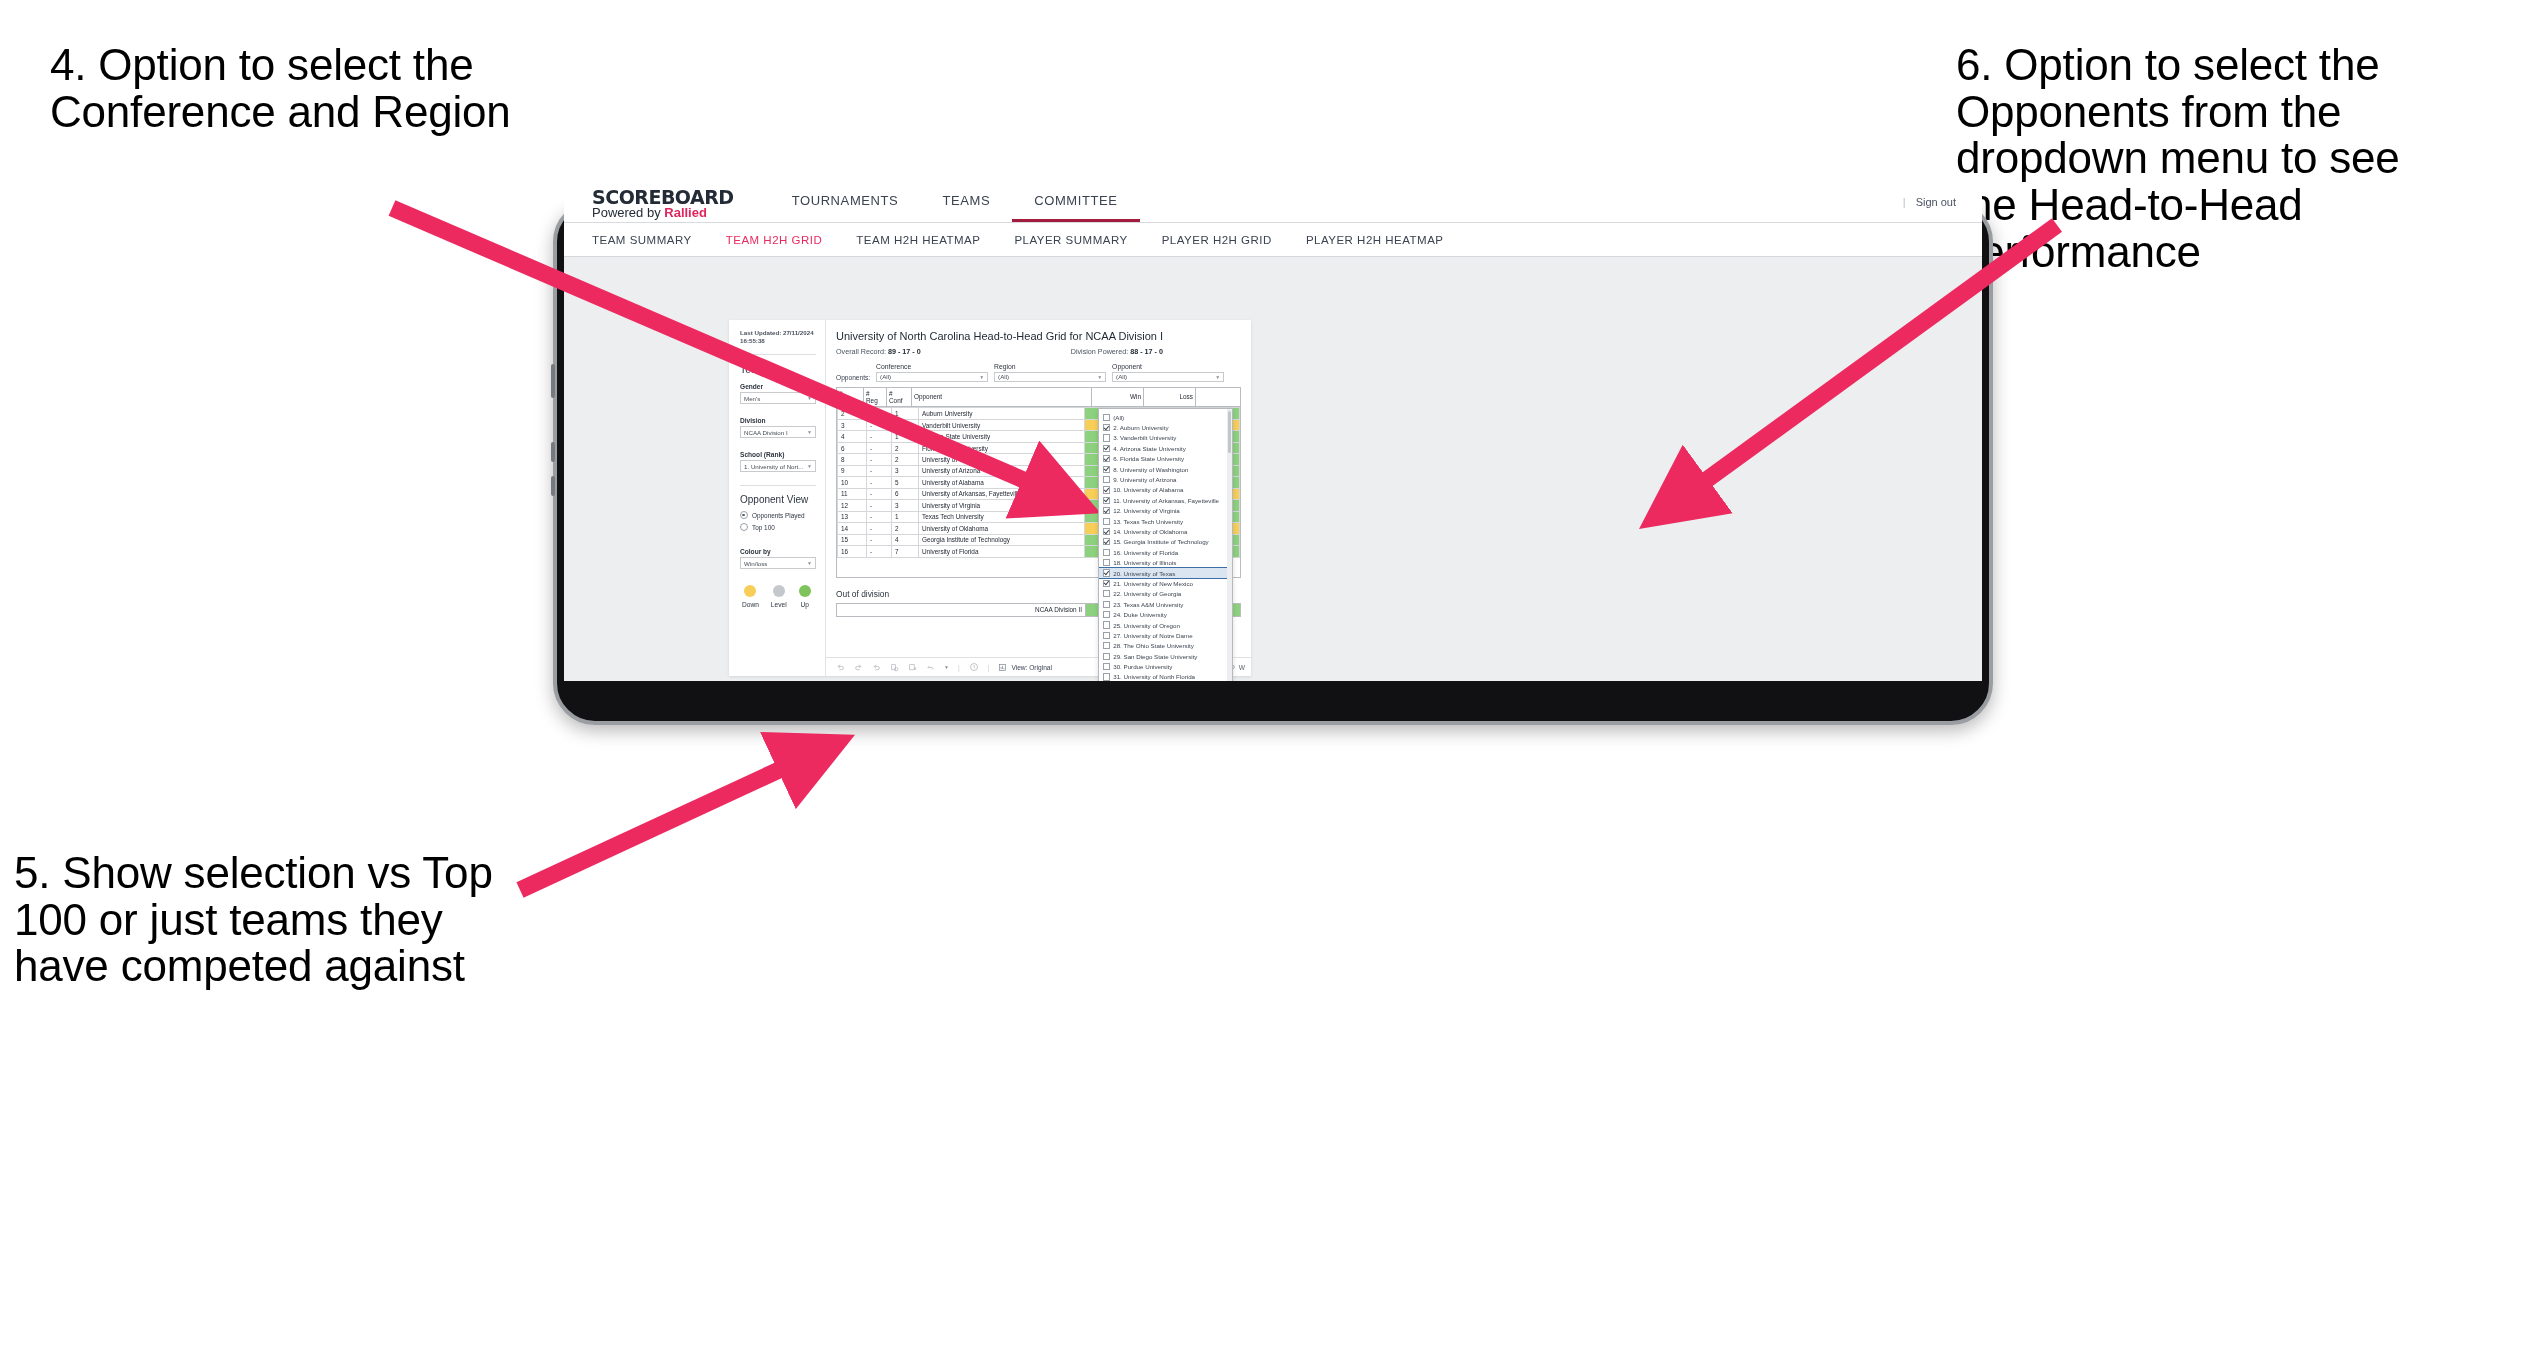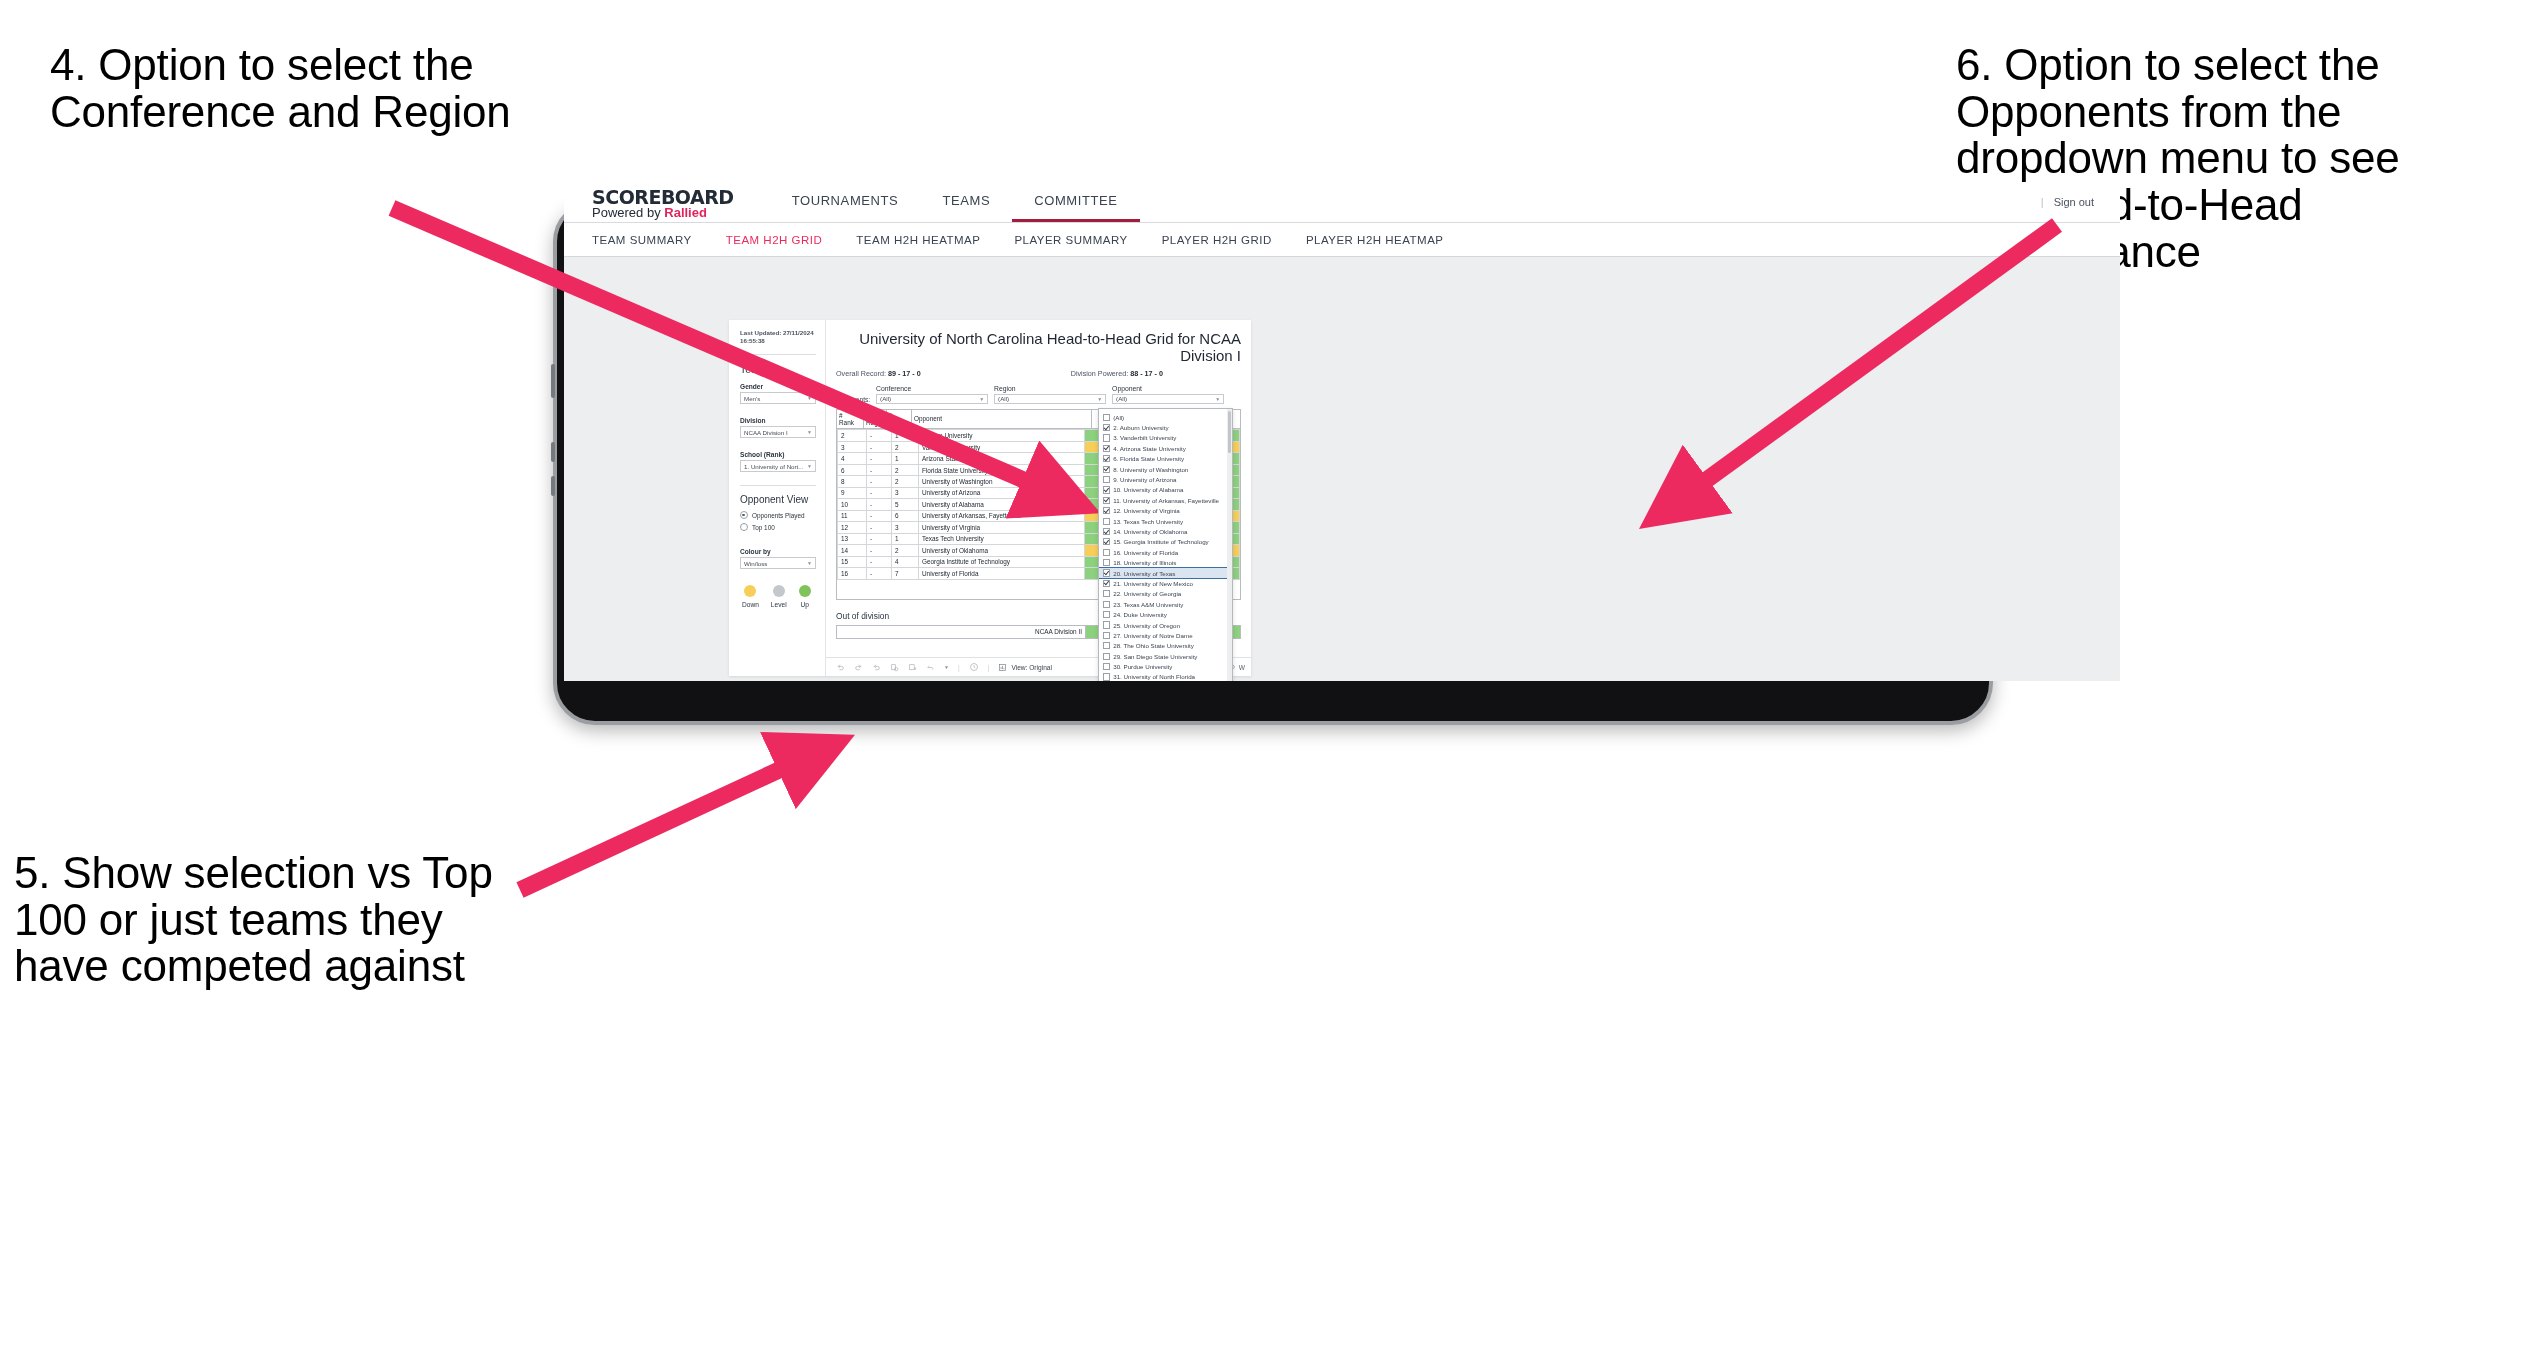--- a/index.html
+++ b/index.html
@@ -48,21 +48,21 @@
   #tb2{top:238px;height:20px;}
   #tb3{top:272px;height:20px;}
 
   
   #screen{
     position:absolute;left:11px;top:-18px;width:1418px;height:0;
   }
   .app{
     position:absolute;
     left:0;top:0;
-    width:1556px;height:499px;
+    width:1418px;height:499px;
     background:#0c4a6e;
     overflow:hidden;
   }
   
   .topnav{
     position:relative;height:40px;background:#ffffff;
     display:flex;align-items:stretch;
     border-bottom:1px solid #d8dadd;
   }
   .logo{padding-left:28px;display:flex;flex-direction:column;justify-content:center;}
@@ -120,21 +120,21 @@
   .radio-row{display:flex;align-items:center;gap:4px;margin-bottom:4px;font-size:6.4px;color:#2c3440;cursor:pointer;}
   .rdo{width:6px;height:6px;border:1px solid #9aa0a8;border-radius:50%;background:#fff;position:relative;flex:0 0 auto;}
   .rdo.on::after{content:"";position:absolute;left:1.2px;top:1.2px;width:2.6px;height:2.6px;border-radius:50%;background:#5a6270;}
   .legend{display:flex;gap:12px;margin-top:16px;padding-left:2px;}
   .lg{display:flex;flex-direction:column;align-items:center;gap:4px;}
   .dot{width:12px;height:12px;border-radius:50%;}
   .lgl{font-size:6.6px;color:#2c3440;}
 
   
   .content{flex:1;position:relative;padding:8px 10px 0 10px;box-sizing:border-box;border-left:1px solid #e2e4e7;}
-  .title{font-size:15px;color:#1f2732;margin:2px 0 5px 0;text-align:right;}
+  .title{font-size:11px;color:#1f2732;margin:2px 0 5px 0;}
   .recrow{display:flex;font-size:7.2px;color:#4a5260;margin-bottom:7px;}
   .recrow b{color:#222a35;}
   .rec2{margin-left:150px;}
   .filtrow{display:flex;align-items:flex-end;gap:6px;margin-bottom:5px;position:relative;}
   .oplab{font-size:6.6px;color:#3a4350;padding-bottom:1px;}
   .fcol{display:flex;flex-direction:column;}
   .fcol .flab2{font-size:6.8px;color:#2c3440;margin-bottom:1.5px;}
   .dsel{
     width:112px;height:10px;border:1px solid #c8cace;background:#fff;
     display:flex;align-items:center;justify-content:space-between;

